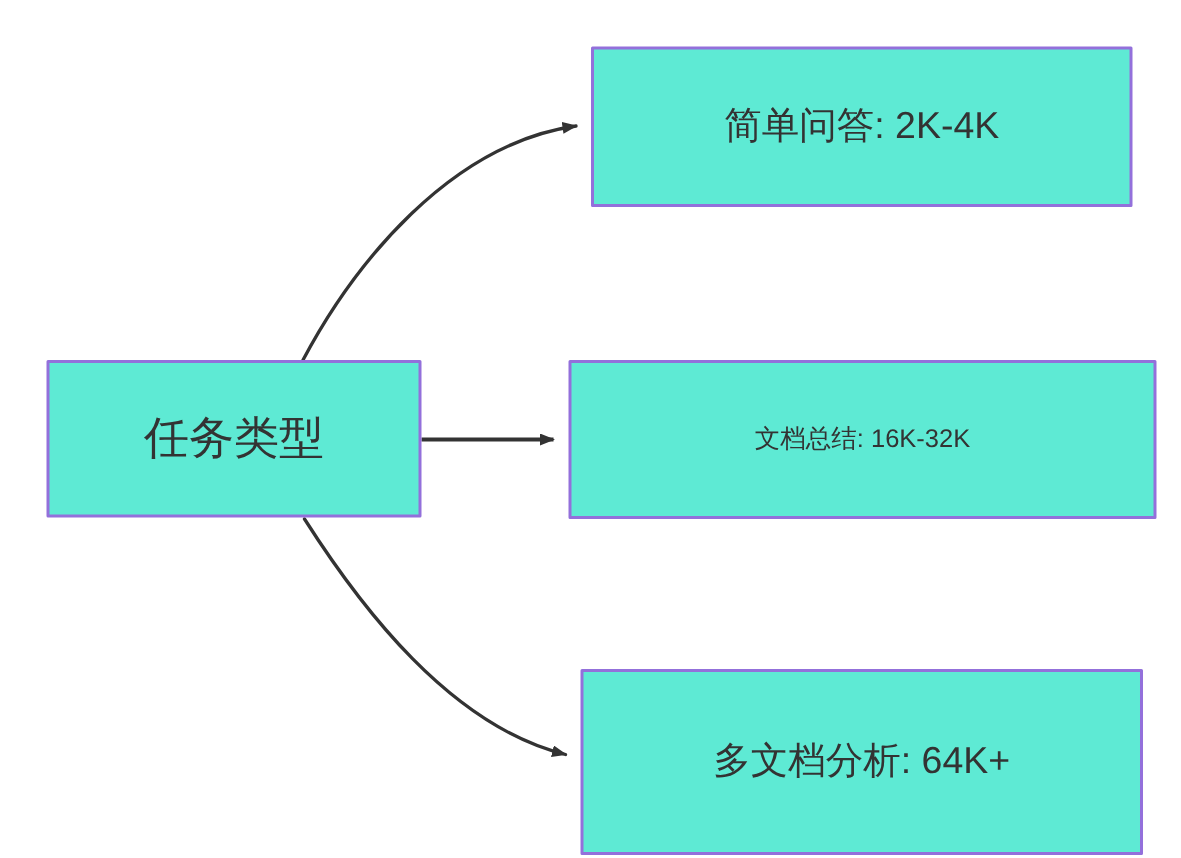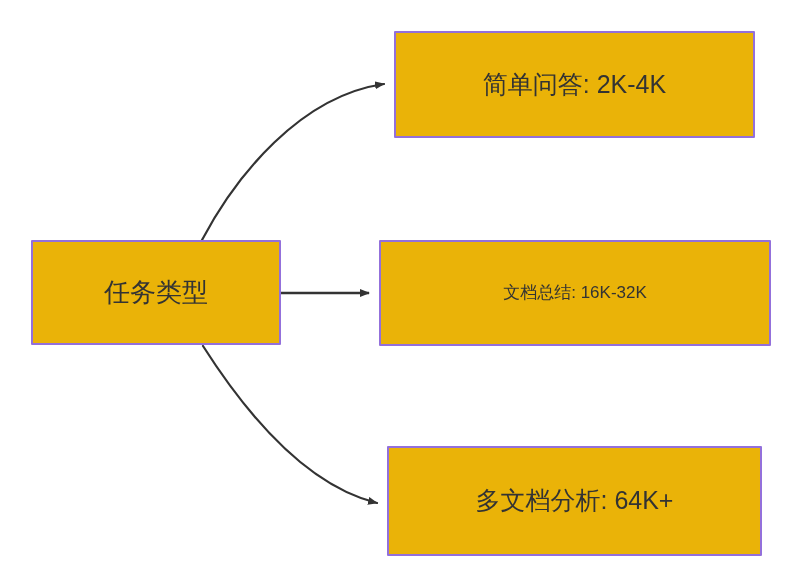--- a/index.html
+++ b/index.html
@@ -21,60 +21,60 @@
     position: absolute;
     left: 0;
     top: 0;
     width: 787px;
     height: 572px;
     pointer-events: none;
   }
   .node {
     position: absolute;
     box-sizing: border-box;
-    background: #eab308;
+    background: #5eead4;
     border: 2px solid #9370db;
     border-radius: 1px;
     display: flex;
     align-items: center;
     justify-content: center;
     color: #333333;
     text-align: center;
     line-height: 1.25;
     white-space: nowrap;
   }
   .node-label {
     display: block;
   }
   #node-root {
     left: 31px;
     top: 240px;
     width: 250px;
     height: 105px;
-    font-size: 26px;
+    font-size: 30px;
   }
   #node-simple-qa {
     left: 394px;
     top: 31px;
     width: 361px;
     height: 107px;
     font-size: 25px;
   }
   #node-doc-summary {
     left: 379px;
     top: 240px;
     width: 392px;
     height: 106px;
     font-size: 17px;
   }
   #node-multi-doc {
     left: 387px;
     top: 446px;
     width: 375px;
-    height: 110px;
+    height: 124px;
     font-size: 25px;
   }
 </style>
 </head>
 <body>
 
 <div id="canvas">
 
   <svg id="edges" viewBox="0 0 787 572" width="787" height="572" xmlns="http://www.w3.org/2000/svg">
     <defs>

